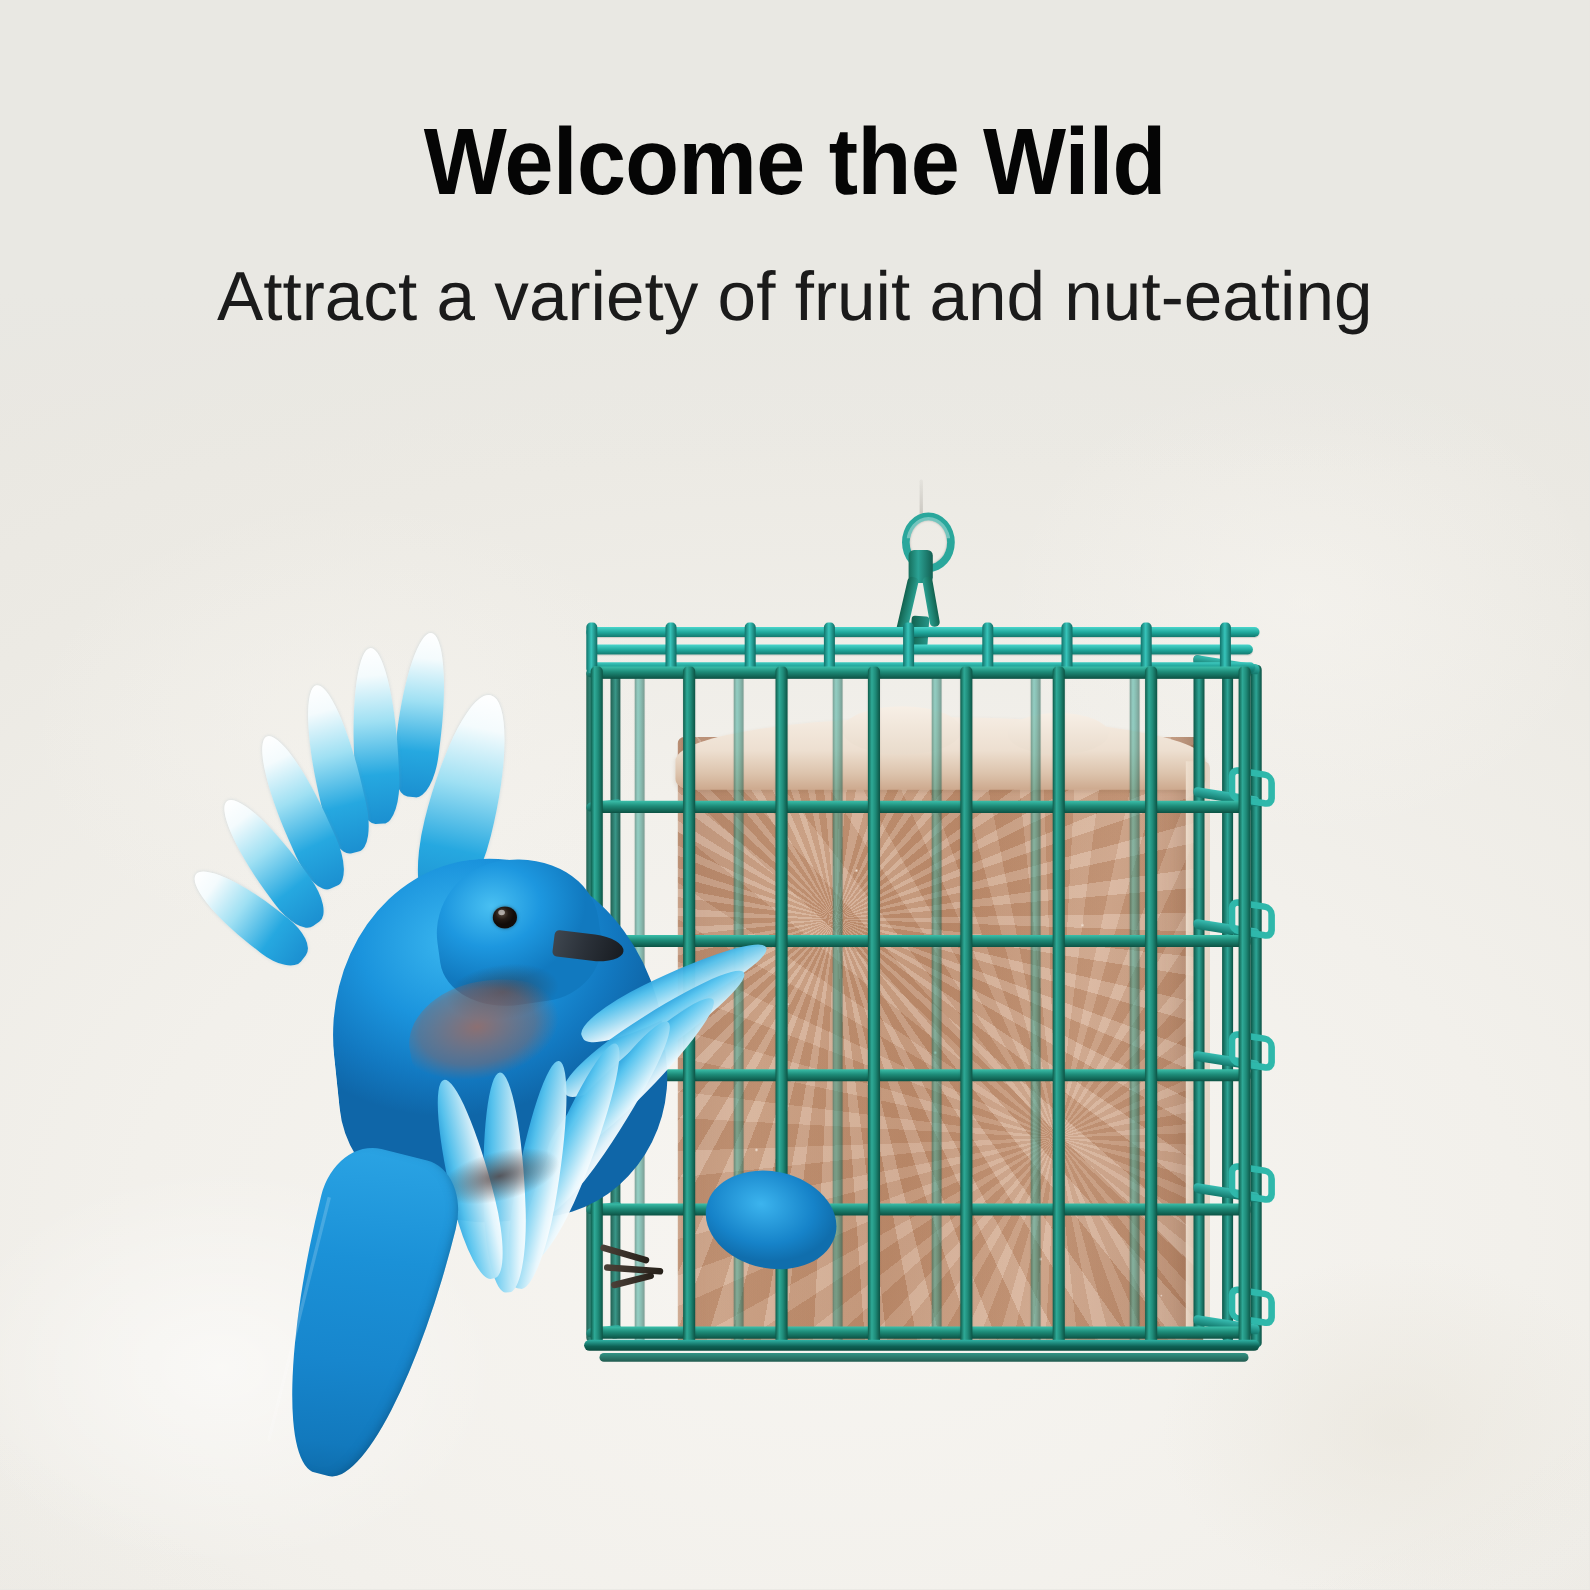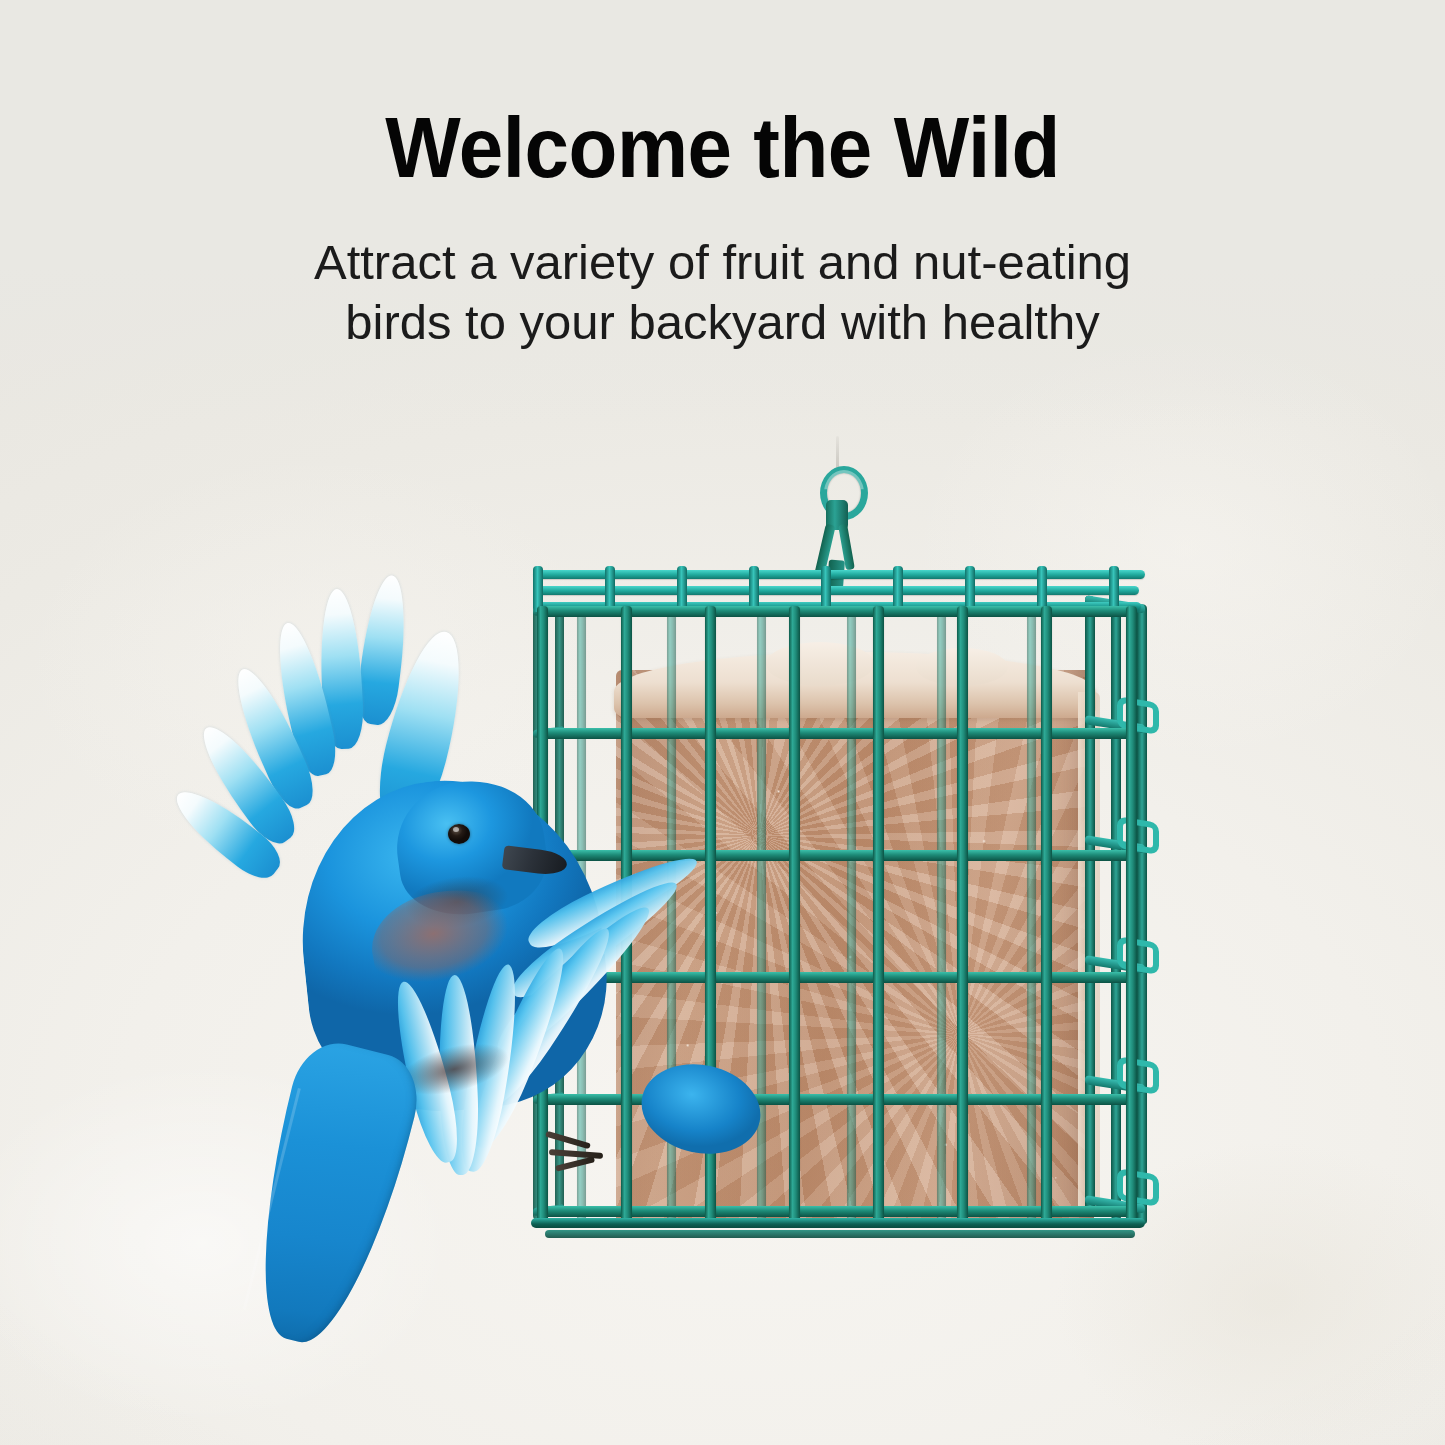--- a/index.html
+++ b/index.html
@@ -38,21 +38,21 @@
   .headline{
     position:absolute;left:0;right:0;top:104px;
     font-size:86px;line-height:1;font-weight:700;
     letter-spacing:-.5px;color:#050505;
     font-family:"Liberation Sans Narrow","Liberation Sans",sans-serif;
     transform:scaleX(.93);
   }
   .subhead{
     position:absolute;left:50%;transform:translateX(-50%);top:232px;
     width:1060px;
-    font-size:49px;line-height:1.23;font-weight:400;color:#1b1b1b;
+    font-size:63px;line-height:1.23;font-weight:400;color:#1b1b1b;
     font-family:"Liberation Sans Narrow","Liberation Sans",sans-serif;
     text-align:center;
   }
 
   
   .hangline{
     position:absolute;left:836px;top:436px;width:3px;height:34px;
     background:linear-gradient(180deg,rgba(200,198,192,.2),#c9c6bf);
     border-radius:2px;filter:blur(.4px);
   }
@@ -447,17 +447,16 @@
         <i class="talonC"></i>
     </div>
   </div>
 
   <div class="vignette"></div>
 
   <div class="textblock">
     <div class="headline">Welcome the Wild</div>
     <div class="subhead">
       <div>Attract a variety of fruit and nut-eating</div>
-      <div>birds to your backyard with healthy</div>
     </div>
   </div>
 
 </div>
 
 </body></html>

